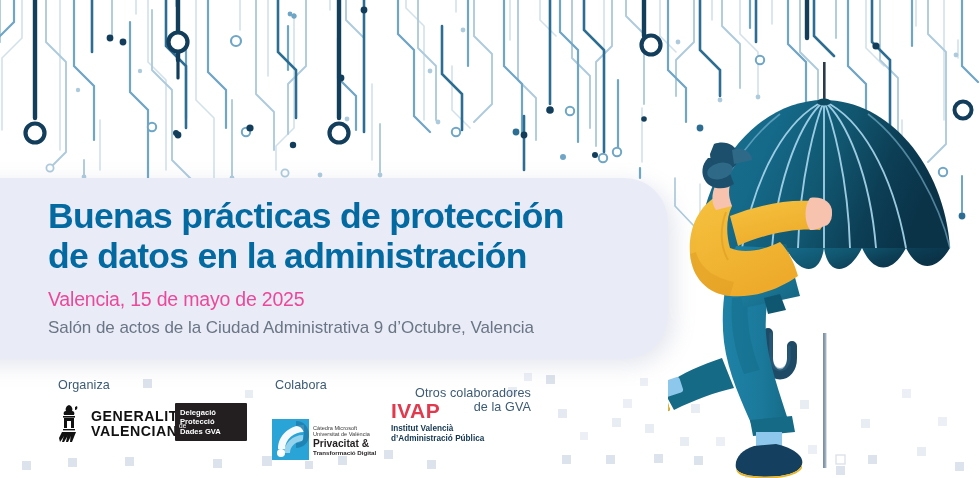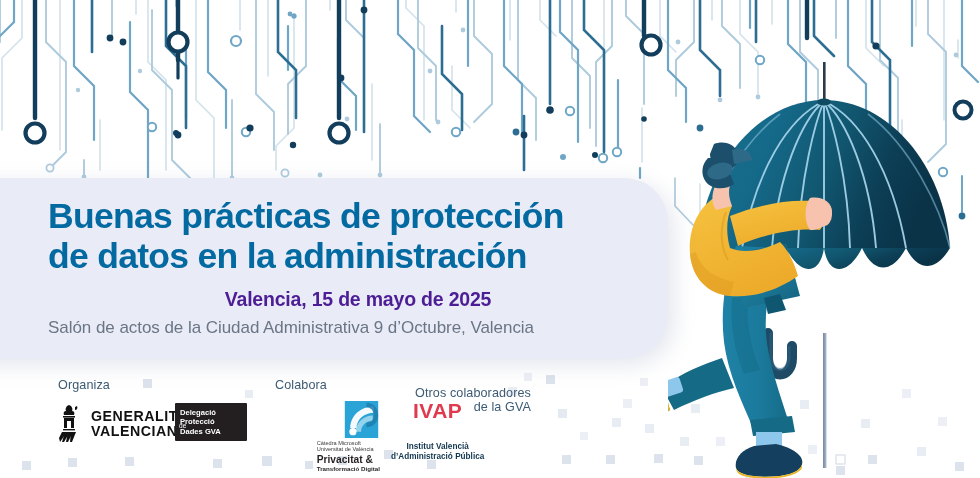--- a/index.html
+++ b/index.html
@@ -56,24 +56,23 @@
     font-size:35.5px;
     line-height:40px;
     font-weight:bold;
     color:#0369a1;
     letter-spacing:-0.7px;
     white-space:pre-line;
   }
   #event-date {
     margin-top:12px;
     font-size:19.5px;
-    font-weight:bold;
-    color:#4c1d95;
+    font-weight:normal;
+    color:#ec4899;
     letter-spacing:-0.2px;
-    text-align:center;
   }
   #event-venue {
     margin-top:7px;
     font-size:17px;
     color:#6a7585;
     letter-spacing:-0.05px;
   }
 
   
   #sponsors {
@@ -117,43 +116,43 @@
     color:#ffffff; font-size:7.6px; line-height:9.1px;
     padding-left:5px; font-weight:bold; white-space:pre-line;
   }
   #delegacio-de {
     position:absolute; left:4px; top:19px;
     color:#ffffff; font-size:6.6px; font-weight:normal;
   }
 
   
   #logo-privacitat {
-    position:absolute; left:272px; top:401px;
+    position:absolute; left:272px; top:419px;
     width:108px; height:41px;
     z-index:6;
-    display:flex; align-items:flex-end;flex-direction:column;
+    display:flex; align-items:center;
   }
   #priv-mark { width:37px; height:41px; flex:0 0 37px; }
   #priv-text {
     padding-left:4px; padding-top:2px;
     color:#231f20;
   }
   .priv-small { font-size:5.6px; line-height:6.4px; color:#3a3a3a; white-space:pre-line; }
   .priv-big { font-size:10.2px; font-weight:bold; line-height:11px; margin-top:1px; }
   .priv-sub { font-size:6.2px; font-weight:bold; line-height:7px; }
 
   
-  #logo-ivap { position:absolute; left:391px; top:400px; z-index:6;text-align:center; }
+  #logo-ivap { position:absolute; left:391px; top:400px; z-index:6; }
   #ivap-word {
     font-size:21px; font-weight:bold; color:#e03a4e;
     letter-spacing:0.4px; line-height:22px;
   }
   #ivap-sub {
     font-size:8.2px; font-weight:bold; color:#12364f;
-    line-height:9.6px; margin-top:20px; white-space:pre-line;
+    line-height:9.6px; margin-top:2px; white-space:pre-line;
   }
 </style>
 </head>
 <body>
 
 <div id="banner">
 
   <svg id="circuit-layer" viewBox="0 0 980 478" xmlns="http://www.w3.org/2000/svg">
     <g fill="none" stroke-linecap="round" stroke-linejoin="miter">
 

